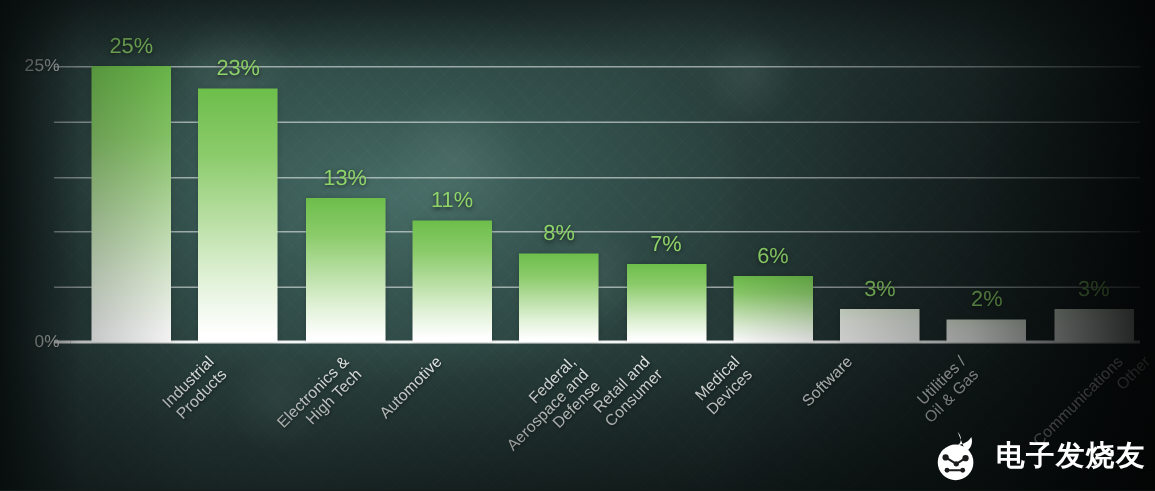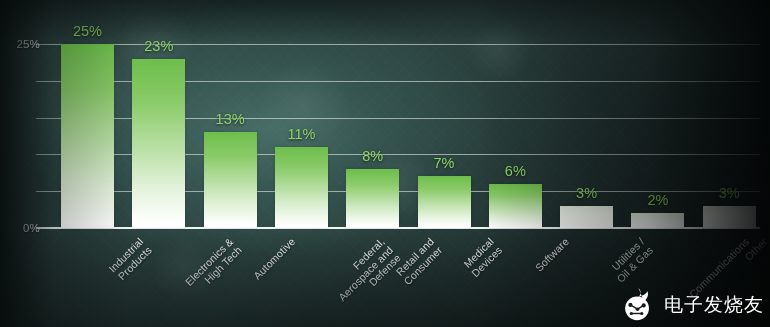--- a/index.html
+++ b/index.html
@@ -161,21 +161,21 @@
     position: relative;
   }
   #wm-text {
     display: flex;
     flex-direction: column;
     line-height: 1;
   }
   #wm-cn {
     color: #ffffff;
     font-size: 19px;
-    font-weight: normal;
+    font-weight: bold;
     letter-spacing: 1px;
     font-family: "DejaVu Sans", sans-serif;
   }
   #wm-url {
     color: #ffffff;
     font-size: 11.5px;
     letter-spacing: 0.6px;
     margin-top: 4px;
     font-family: "DejaVu Sans Mono", monospace;
   }

